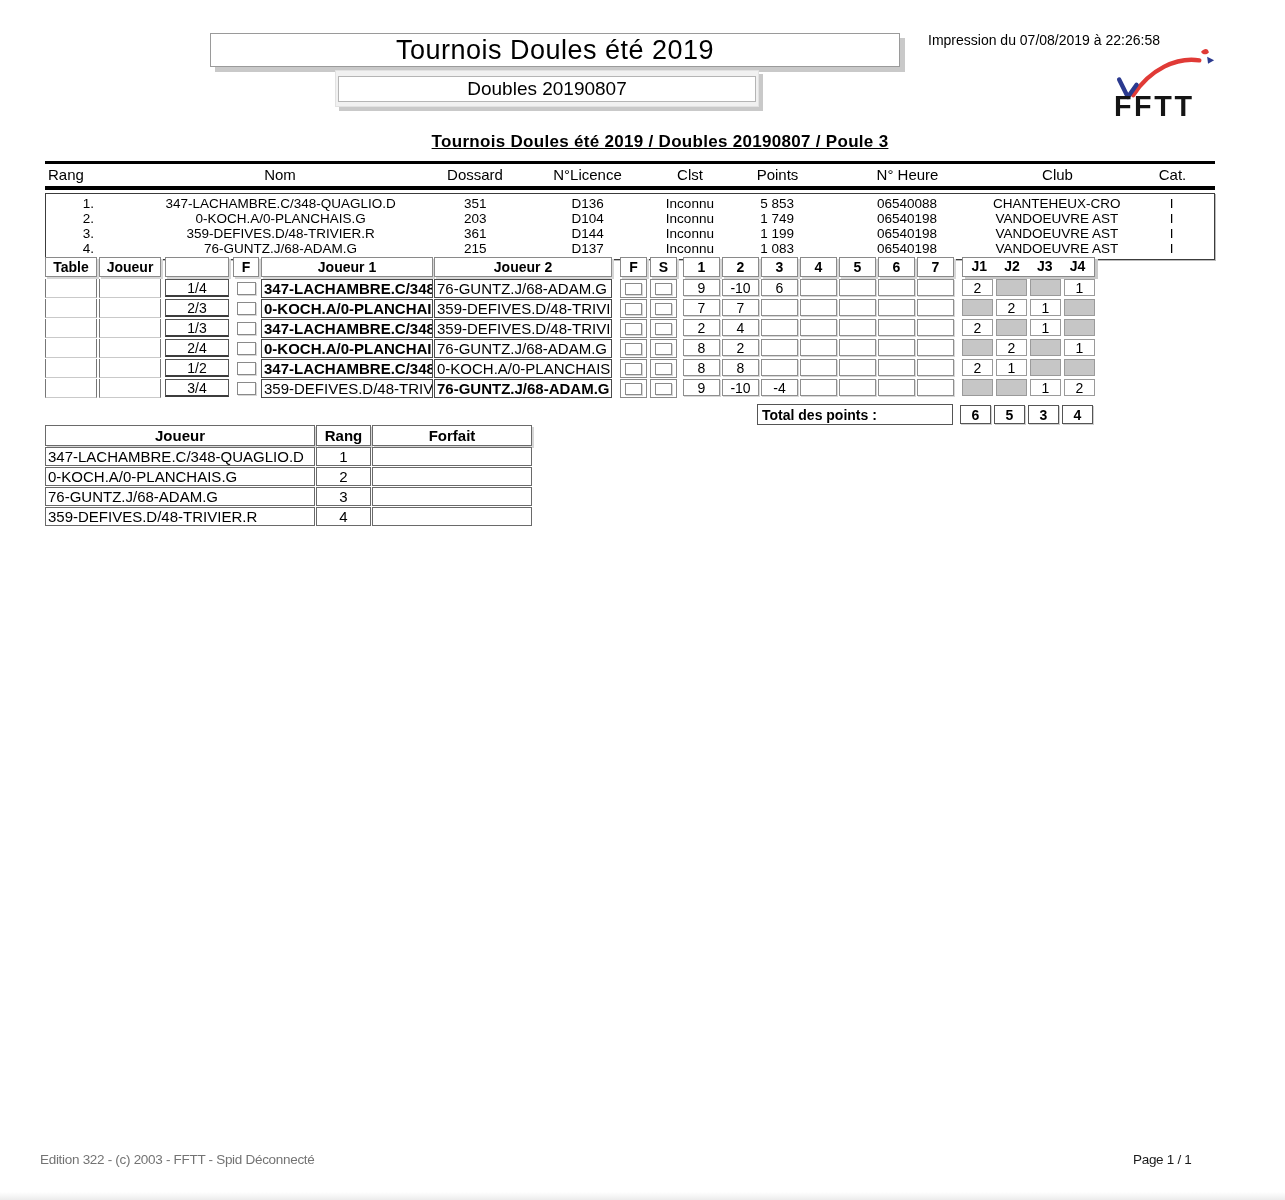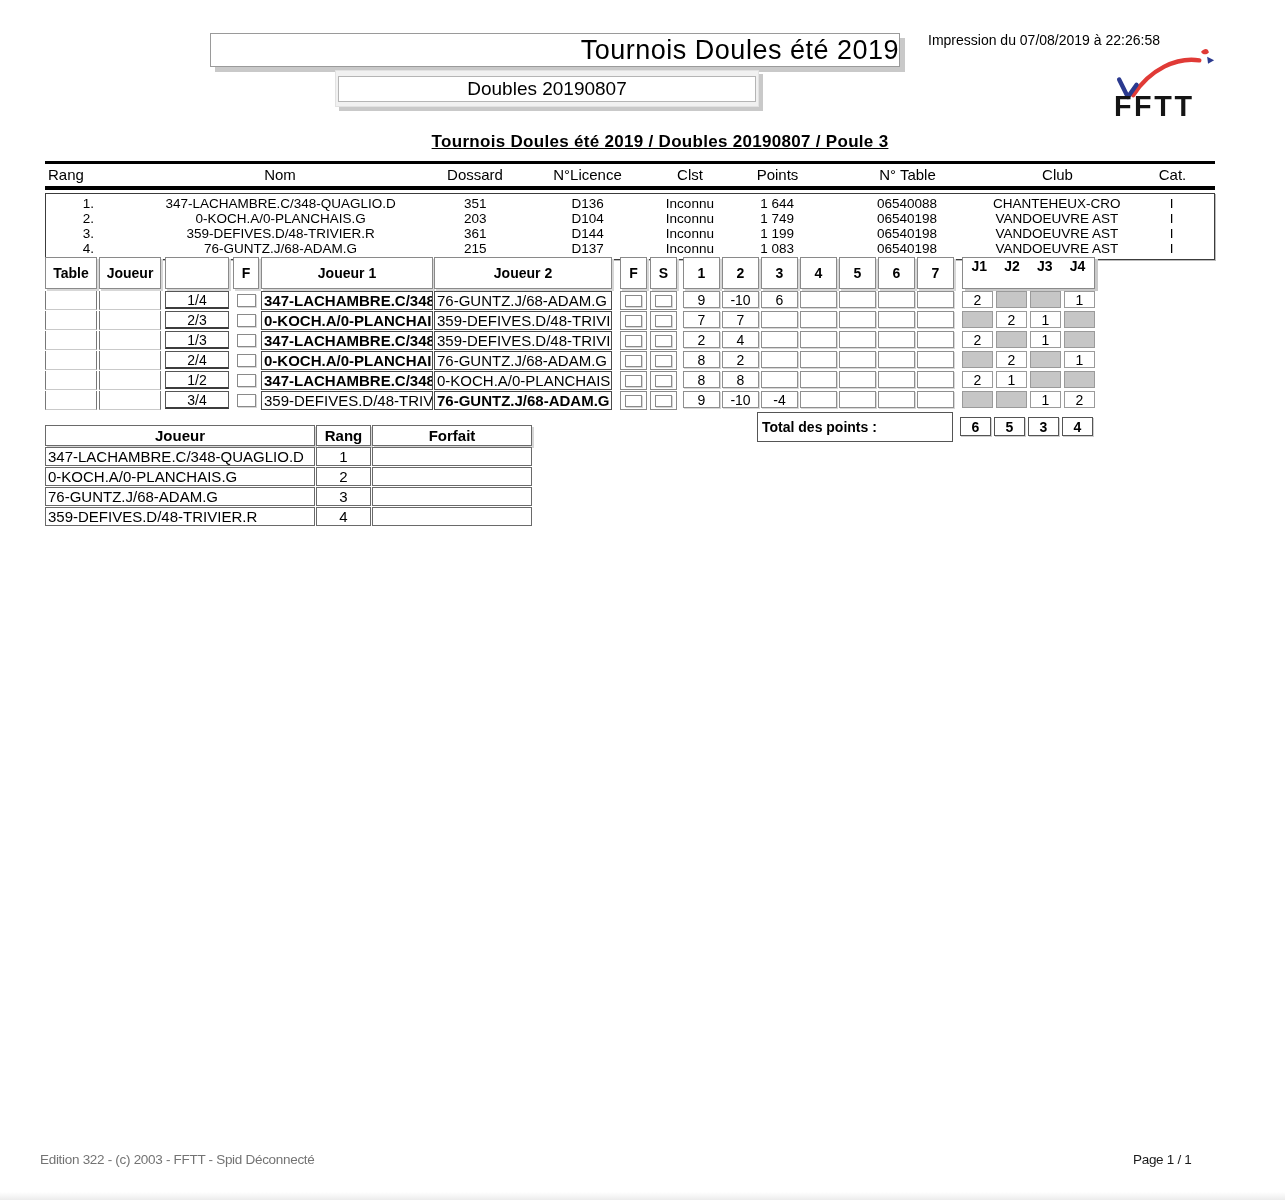--- a/index.html
+++ b/index.html
@@ -4,21 +4,21 @@
 <style>
   * { margin:0; padding:0; box-sizing:border-box; }
   html,body { background:#ffffff; }
   body { font-family:"Liberation Sans", sans-serif; color:#000; }
   #page { position:relative; width:1285px; height:1200px; background:#fff; overflow:hidden; }
 
   
   .print-info { position:absolute; top:32px; left:928px; width:285px; font-size:14px; color:#000000; white-space:nowrap; }
   .title-box { position:absolute; left:210px; top:33px; width:690px; height:34px;
                background:#fff; border:1px solid #9a9a9a; box-shadow:5px 5px 0 #c9c9c9;
-               display:flex; align-items:center; justify-content:flex-end; }
+               display:flex; align-items:center; justify-content:center; }
   .title-box span { font-size:27px; letter-spacing:0.5px; }
   .subtitle-outer { position:absolute; left:335px; top:70px; width:424px; height:37px;
                     background:#f1f1f1; border:1px solid #e2e2e2; box-shadow:4px 4px 0 #c9c9c9;
                     display:flex; align-items:center; justify-content:center; }
   .subtitle-inner { width:418px; height:26px; background:#fff; border:1px solid #b5b5b5;
                     display:flex; align-items:center; justify-content:center; }
   .subtitle-inner span { font-size:19px; }
   .logo { position:absolute; left:1093px; top:46px; width:122px; height:74px; }
 
   .section-title { position:absolute; top:132px; left:45px; width:1230px; text-align:center;
@@ -31,21 +31,21 @@
   .rank-header .c { text-align:center; }
   .rank-body { margin-top:3px; border:1px solid #3c3c3c; box-shadow:1px 1px 0 #bbb; padding:2px 0 3px 0; }
   .rank-row { display:flex; height:15px; align-items:center; font-size:13.5px; }
   .rank-row .c { text-align:center; white-space:nowrap; overflow:hidden; }
   .col-rang{width:85px;} .col-nom{width:300px;} .col-dossard{width:90px;} .col-lic{width:135px;}
   .col-clst{width:70px;} .col-pts{width:105px;} .col-nclub{width:155px;} .col-club{width:145px;} .col-cat{width:85px;}
   .rank-header .col-rang { text-align:left; padding-left:3px; }
 
   
   .match-wrap { position:absolute; left:45px; top:257px; width:1130px; font-size:14px; }
-  .m-hrow { display:flex; height:32px; margin-bottom:2px; font-weight:bold; }
+  .m-hrow { display:flex; height:20px; margin-bottom:2px; font-weight:bold; }
   .m-row  { display:flex; height:19px; margin-bottom:1px; }
   .hcell { background:#fff; border:1px solid #8a8a8a; box-shadow:2px 2px 0 #d7d7d7;
            display:flex; align-items:center; justify-content:center; }
 
   .w-table{width:52px;} .w-heure{width:62px;} .w-code{width:64px;} .w-f1{width:26px;}
   .w-p1{width:172px;} .w-p2{width:178px;} .w-fs{width:27px;} .w-set{width:37px;} .w-j{width:31px;}
   .mr2{margin-right:2px;} .mr3{margin-right:3px;} .mr4{margin-right:4px;} .mr1{margin-right:1px;}
   .gap8{width:8px;} .gap6{width:6px;}
 
   .slot { border-left:1px solid #777; border-right:1px solid #777; border-bottom:1px solid #c9c9c9;
@@ -66,21 +66,21 @@
   .jbox { border:1px solid #9a9a9a; background:#fff; height:17px;
           display:flex; align-items:center; justify-content:center; }
   .jbox.gray { background:#c6c6c6; }
   .jgroup-h { width:133px; display:flex; background:#fff; border:1px solid #8a8a8a;
               box-shadow:3px 2px 0 #c9c9c9; }
   .jgroup-h span { width:34px; text-align:center; }
   .b { font-weight:bold; }
 
   .totals-row { display:flex; margin-top:6px; height:21px; align-items:center; }
   .totals-spacer { width:712px; }
-  .total-label { width:196px; height:30px; border:1px solid #555; background:#fff; font-weight:bold;
+  .total-label { width:196px; height:21px; border:1px solid #555; background:#fff; font-weight:bold;
                  font-size:14px; display:flex; align-items:center; padding-left:4px; margin-right:7px; }
   .tbox { width:31px; height:19px; border:1px solid #555; box-shadow:1px 1px 0 #cfcfcf; background:#fff;
           font-weight:bold; display:flex; align-items:center; justify-content:center; margin-right:3px; }
 
   
   .final-wrap { position:absolute; left:45px; top:425px; width:487px; font-size:15px; }
   .f-hrow { display:flex; height:21px; font-weight:bold; margin-bottom:1px; }
   .f-row  { display:flex; height:19px; margin-bottom:1px; }
   .fh { background:#fff; border:1px solid #6a6a6a; box-shadow:2px 2px 0 #d7d7d7;
         display:flex; align-items:center; justify-content:center; }
@@ -124,32 +124,32 @@
   <div class="section-title">Tournois Doules été 2019 / Doubles 20190807 / Poule 3</div>
 
   <div class="rank-wrap">
     <div class="rank-header">
       <div class="c col-rang">Rang</div>
       <div class="c col-nom">Nom</div>
       <div class="c col-dossard">Dossard</div>
       <div class="c col-lic">N°Licence</div>
       <div class="c col-clst">Clst</div>
       <div class="c col-pts">Points</div>
-      <div class="c col-nclub">N° Table</div>
+      <div class="c col-nclub">N° Heure</div>
       <div class="c col-club">Club</div>
       <div class="c col-cat">Cat.</div>
     </div>
     <div class="rank-body">
       <div class="rank-row">
         <div class="c col-rang">1.</div>
         <div class="c col-nom">347-LACHAMBRE.C/348-QUAGLIO.D</div>
         <div class="c col-dossard">351</div>
         <div class="c col-lic">D136</div>
         <div class="c col-clst">Inconnu</div>
-        <div class="c col-pts">1 644</div>
+        <div class="c col-pts">5 853</div>
         <div class="c col-nclub">06540088</div>
         <div class="c col-club">CHANTEHEUX-CRO</div>
         <div class="c col-cat">I</div>
       </div>
       <div class="rank-row">
         <div class="c col-rang">2.</div>
         <div class="c col-nom">0-KOCH.A/0-PLANCHAIS.G</div>
         <div class="c col-dossard">203</div>
         <div class="c col-lic">D104</div>
         <div class="c col-clst">Inconnu</div>

